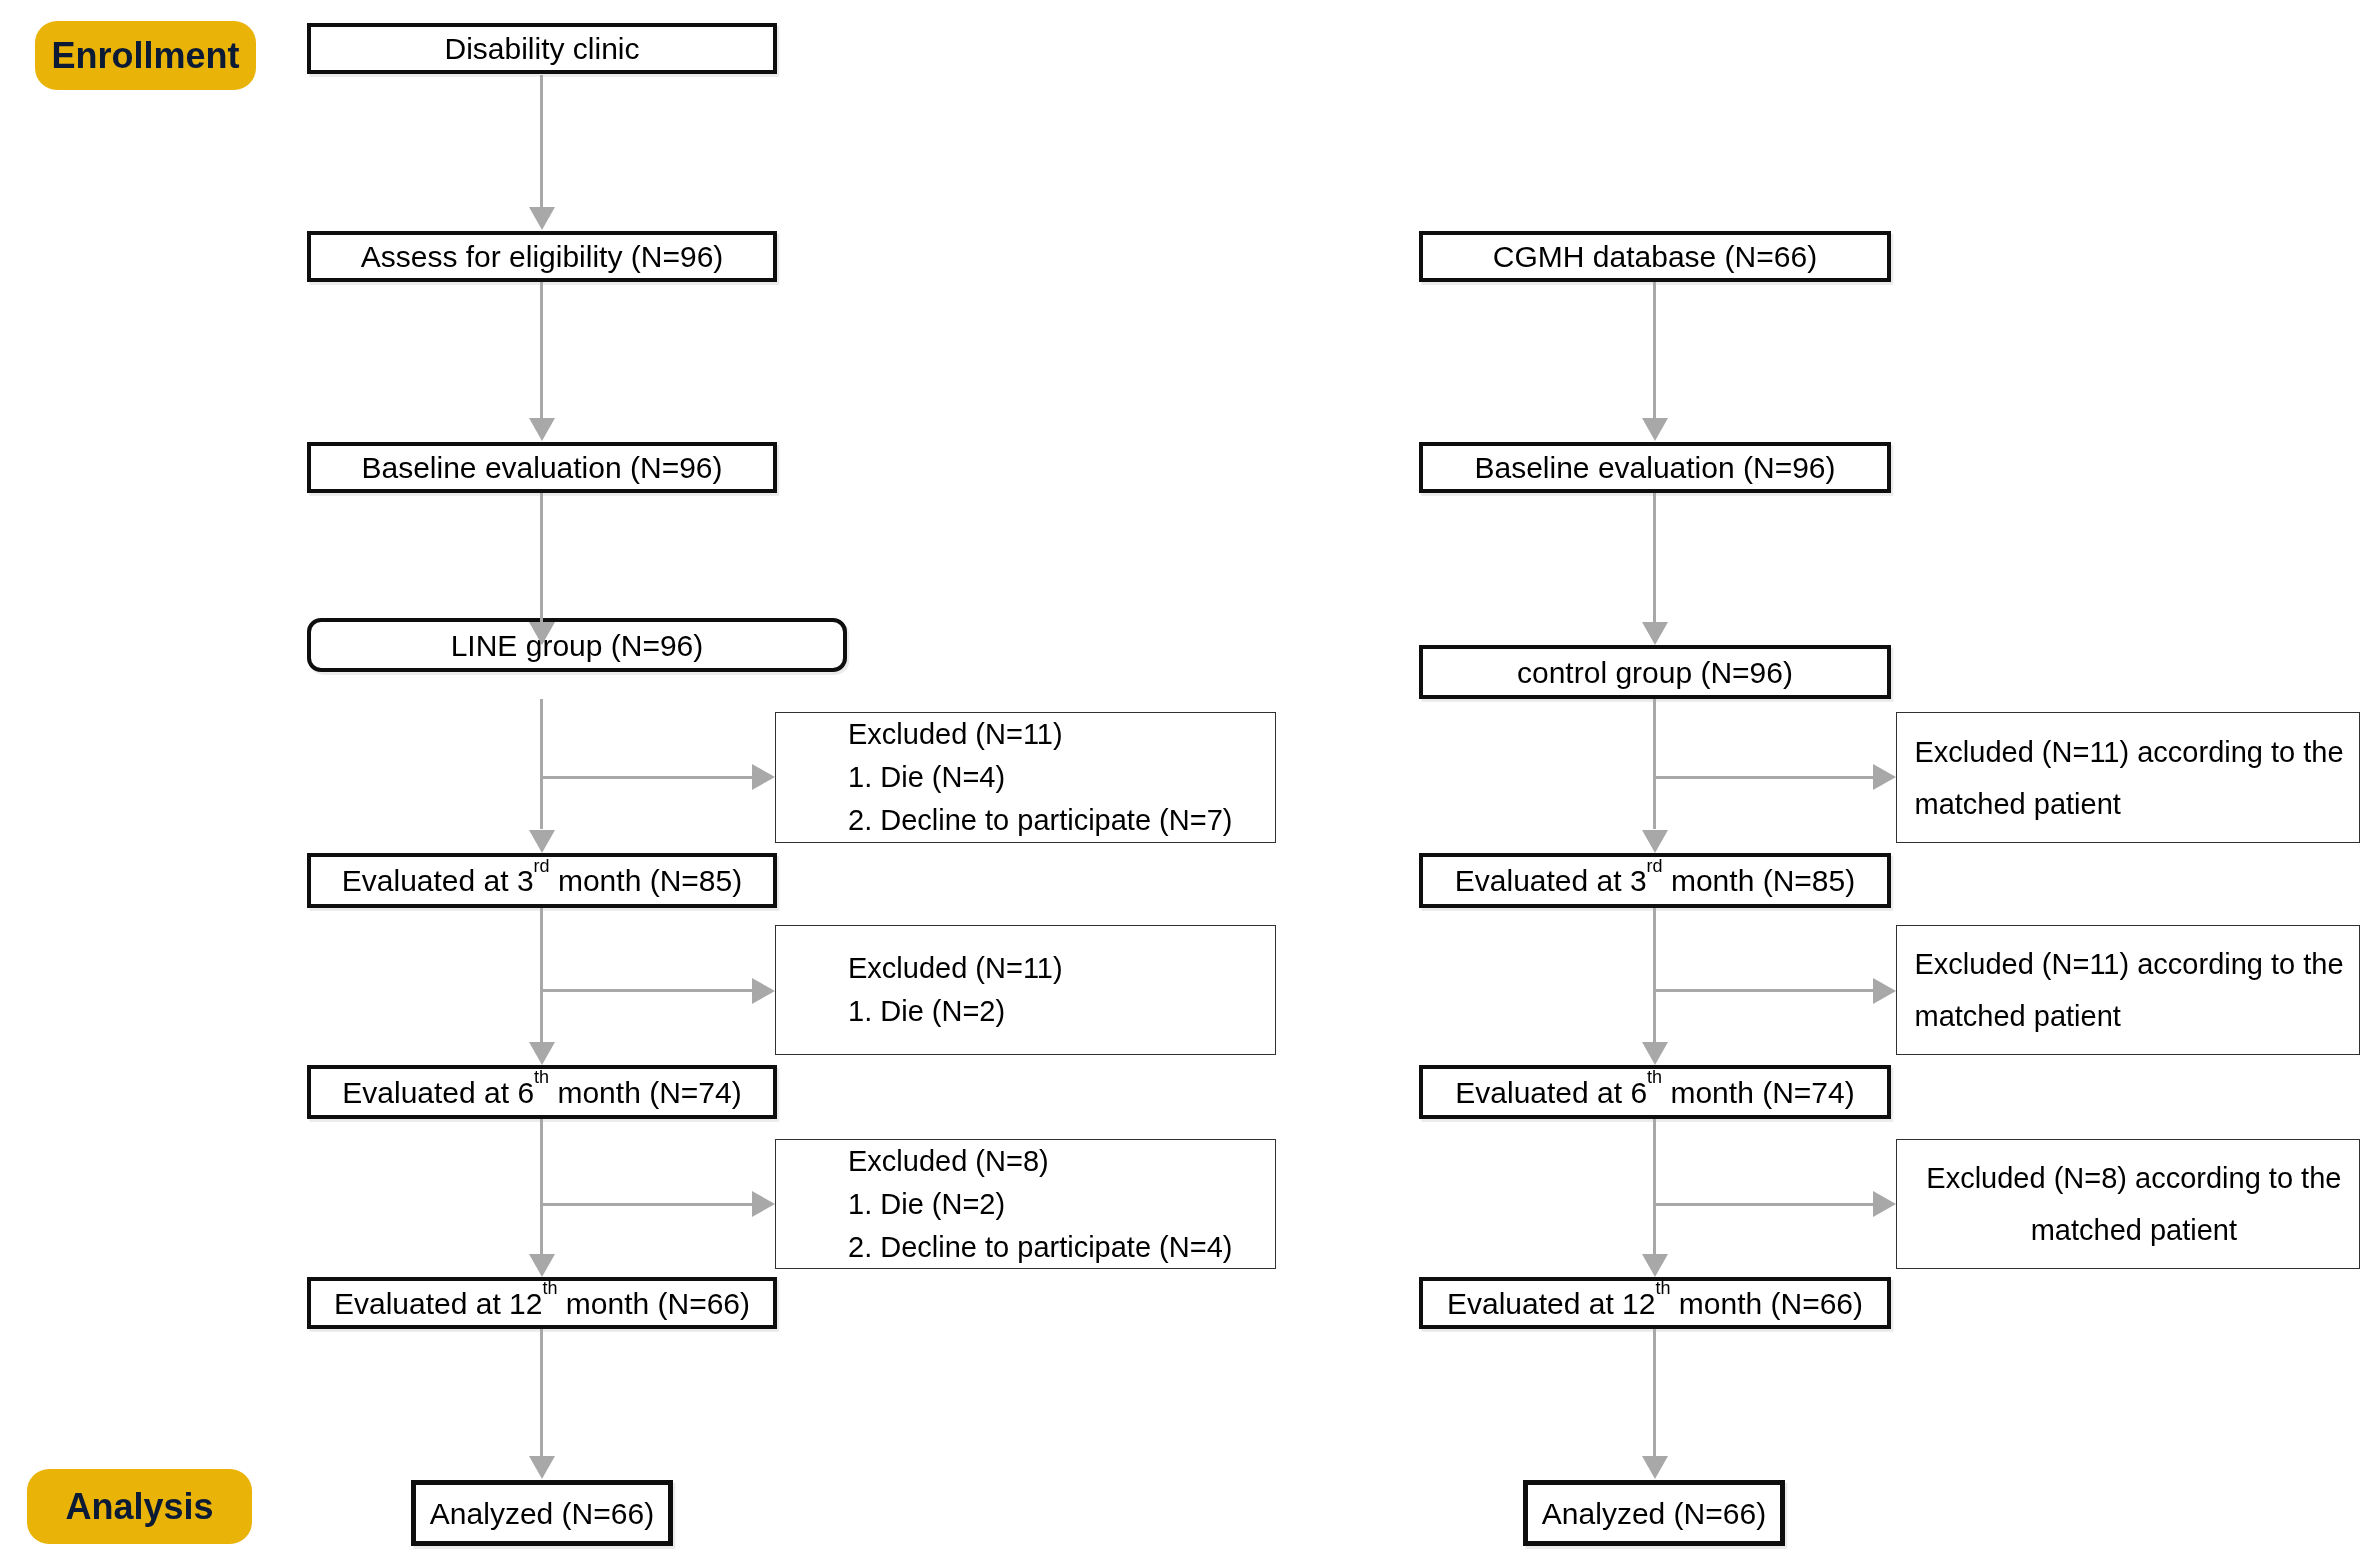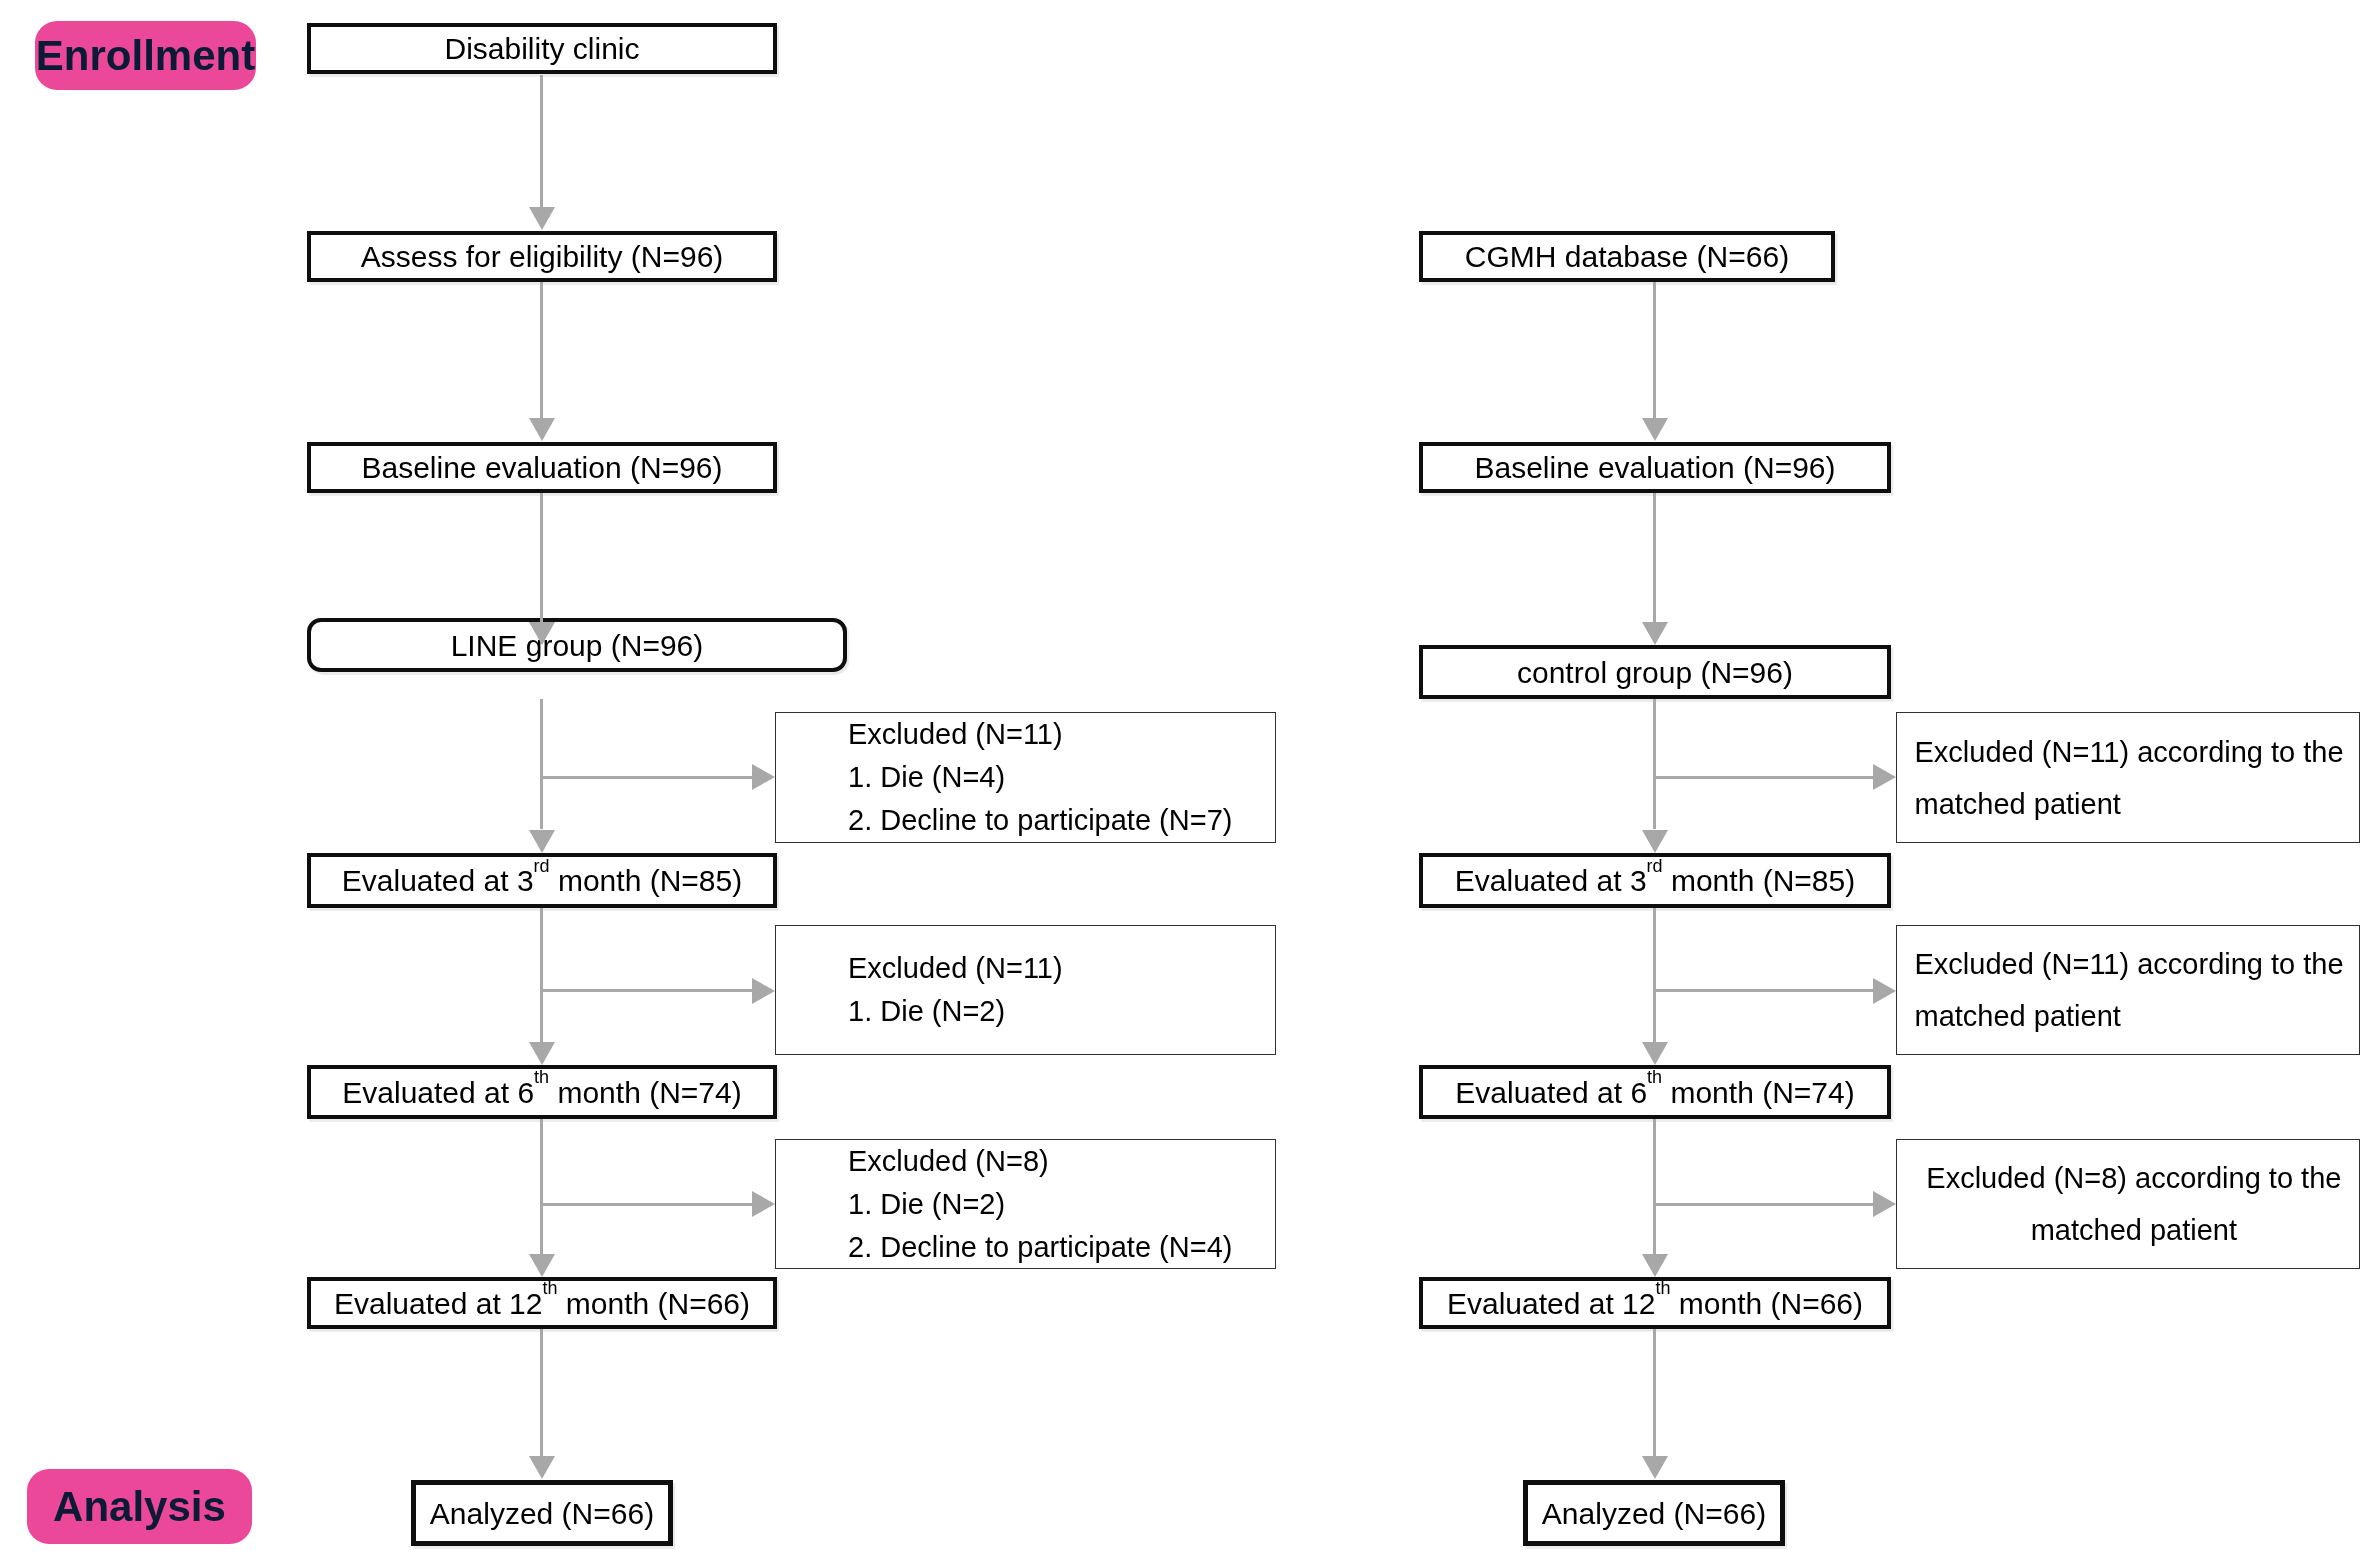--- a/index.html
+++ b/index.html
@@ -6,24 +6,24 @@
   #canvas{
     position:relative;
     width:2377px;height:1561px;
     background:#ffffff;
     font-family:"Liberation Sans", sans-serif;
     color:#000;
     overflow:hidden;
   }
   .badge{
     position:absolute;
-    background:#ec4899;
+    background:#eab308;
     border-radius:22px;
     display:flex;align-items:center;justify-content:center;
-    font-weight:bold;font-size:42px;color:#0b1b35;
+    font-weight:bold;font-size:36px;color:#0b1b35;
   }
   .fbox{
     position:absolute;box-sizing:border-box;
     background:#ffffff;border:4.1px solid #0e0e0e;
     display:flex;align-items:center;justify-content:center;
     font-size:30px;line-height:1.1;text-align:center;
     box-shadow:2.3px 2.9px 0 rgba(0,0,0,0.08);
   }
   .abox{border-width:5.2px;}
   .fbox sup{font-size:60%;position:relative;top:-0.45em;line-height:0;}
@@ -128,21 +128,21 @@
 
   <div class="hl" style="left:542px;top:776px;width:210px;"></div>
   <div class="tr" style="left:752px;top:764px;"></div>
 
   <div class="hl" style="left:542px;top:989px;width:210px;"></div>
   <div class="tr" style="left:752px;top:978px;"></div>
 
   <div class="hl" style="left:542px;top:1203px;width:210px;"></div>
   <div class="tr" style="left:752px;top:1191px;"></div>
 
-  <div class="fbox" style="left:1419px;top:231px;width:416px;height:51px;">
+  <div class="fbox" style="left:1419px;top:231px;width:472px;height:51px;">
     <span>CGMH database (N=66)</span>
   </div>
 
   <div class="fbox" style="left:1419px;top:442px;width:472px;height:51px;">
     <span>Baseline evaluation (N=96)</span>
   </div>
 
   <div class="fbox" style="left:1419px;top:645px;width:472px;height:54px;">
     <span>control group (N=96)</span>
   </div>

